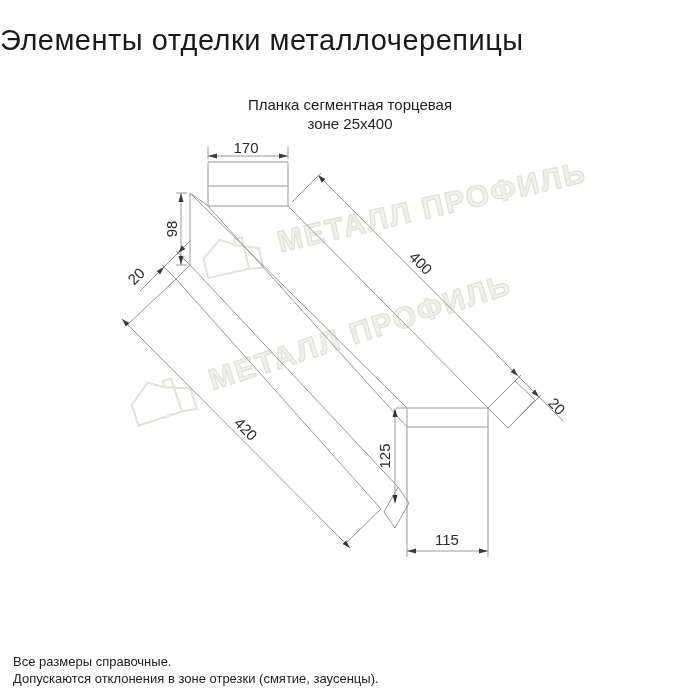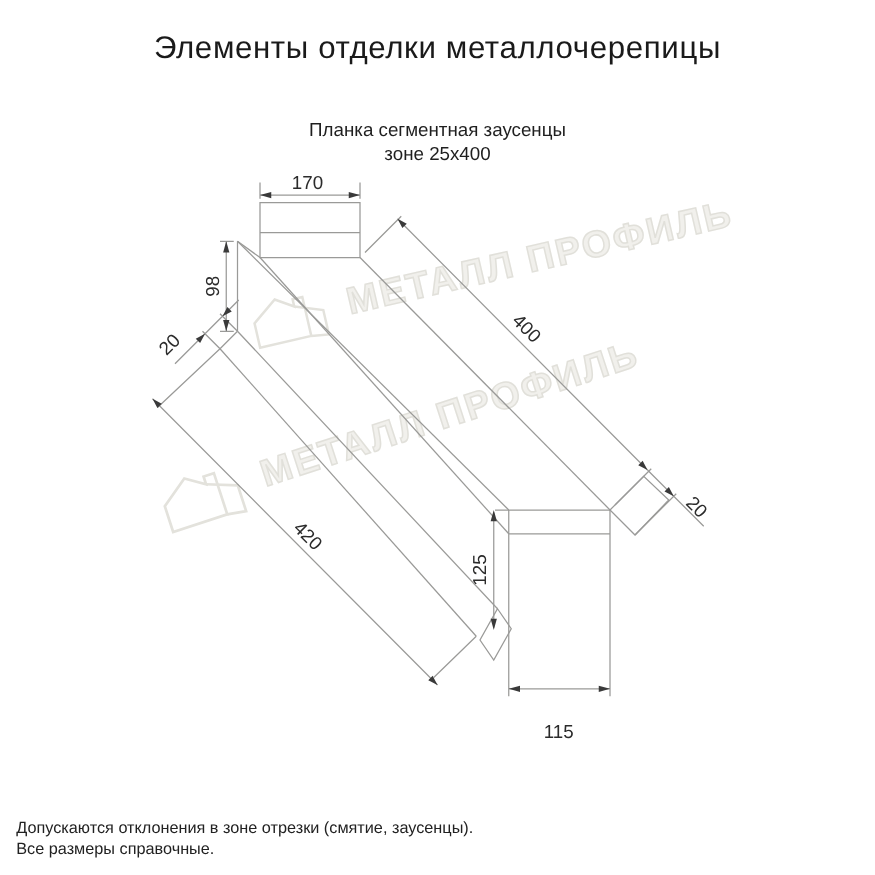--- a/index.html
+++ b/index.html
@@ -1,21 +1,21 @@
 <!DOCTYPE html>
 <html><head>
 <meta charset="utf-8">
 <style>
   html,body{margin:0;padding:0;}
   body{width:700px;height:700px;background:#ffffff;position:relative;overflow:hidden;
        font-family:"Liberation Sans", sans-serif;}
   #stage{position:absolute;inset:0;width:700px;height:700px;}
 
-  .page-title{position:absolute;left:0;right:0;top:24px;text-align:center;
-    font-size:25px;color:#1a1a1a;letter-spacing:0.5px;}
+  .page-title{position:absolute;left:0;right:0;top:24px;text-align:left;
+    font-size:29px;color:#1a1a1a;letter-spacing:0.5px;}
   .subtitle{position:absolute;left:0;right:0;top:95px;text-align:center;
     font-size:15px;color:#1f1f1f;line-height:19px;}
 
   .wm{position:absolute;display:flex;align-items:center;gap:10px;z-index:0;
       transform-origin:left center;pointer-events:none;}
   .wm-text{font-weight:bold;font-size:30px;letter-spacing:2px;white-space:nowrap;
       color:#f1f0ec;-webkit-text-stroke:1.2px #e1e0da;}
 
   svg.draw{position:absolute;left:0;top:0;z-index:1;}
 
@@ -105,26 +105,26 @@
     </g>
   </svg>
 
   <div class="dim-label r0" style="left:246px;top:147px;">170</div>
   <div class="dim-label r90" style="left:171px;top:229px;">98</div>
   <div class="dim-label rm45" style="left:136px;top:276px;">20</div>
   <div class="dim-label r45" style="left:421px;top:263px;">400</div>
   <div class="dim-label r45" style="left:246px;top:429px;">420</div>
   <div class="dim-label r45" style="left:557px;top:406px;">20</div>
   <div class="dim-label r90" style="left:384px;top:456px;">125</div>
-  <div class="dim-label r0" style="left:447px;top:539px;margin-top:47px;">115</div>
+  <div class="dim-label r0" style="left:447px;top:539px;">115</div>
 
   <div class="page-title">Элементы отделки металлочерепицы</div>
   <div class="subtitle">
-    <div>Планка сегментная заусенцы</div>
+    <div>Планка сегментная торцевая</div>
     <div>зоне 25х400</div>
   </div>
 
   <div class="footer">
+    <div>Все размеры справочные.</div>
     <div>Допускаются отклонения в зоне отрезки (смятие, заусенцы).</div>
-    <div>Все размеры справочные.</div>
   </div>
 
 </div>
 
 </body></html>

